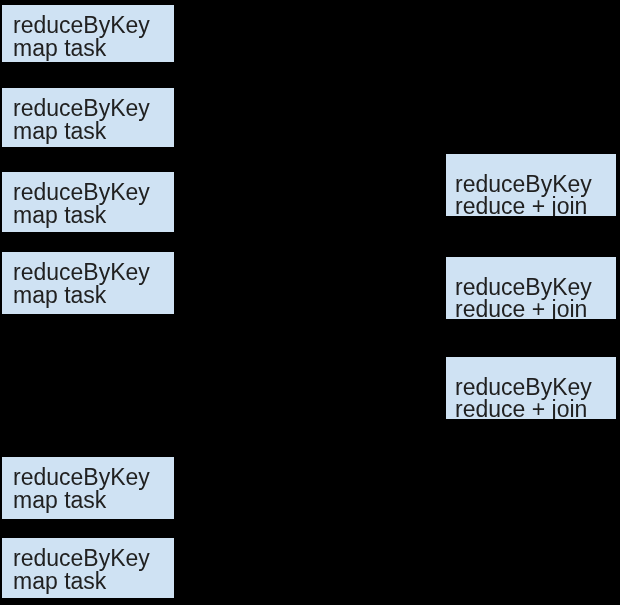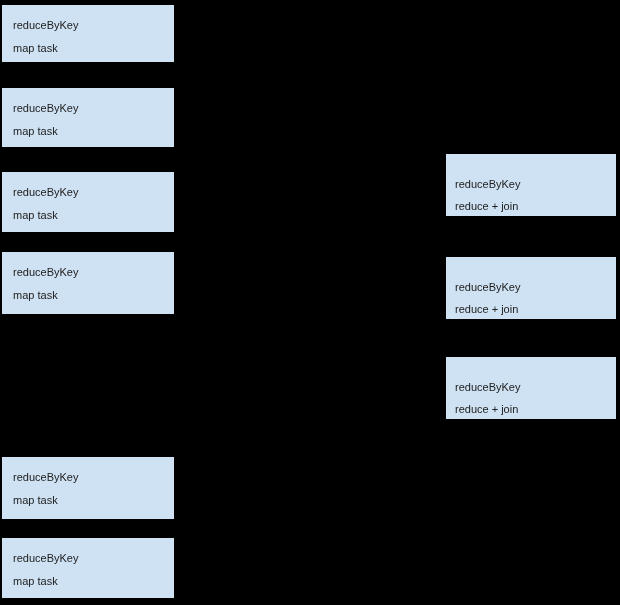--- a/index.html
+++ b/index.html
@@ -17,21 +17,21 @@
     position: relative;
     width: 620px;
     height: 605px;
   }
   .box {
     position: absolute;
     box-sizing: border-box;
     background: #cfe2f3;
     border: 2px solid #000;
     color: #212121;
-    font-size: 11px;
+    font-size: 23px;
     white-space: pre-line;
     overflow: hidden;
   }
   
   .box.map {
     left: 0;
     width: 176px;
     line-height: 23px;
     padding: 9px 8px 0 11px;
   }

